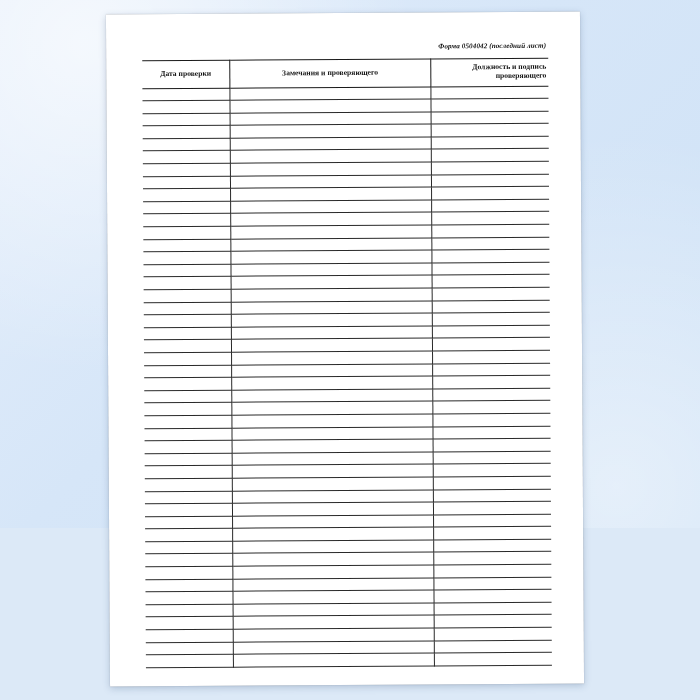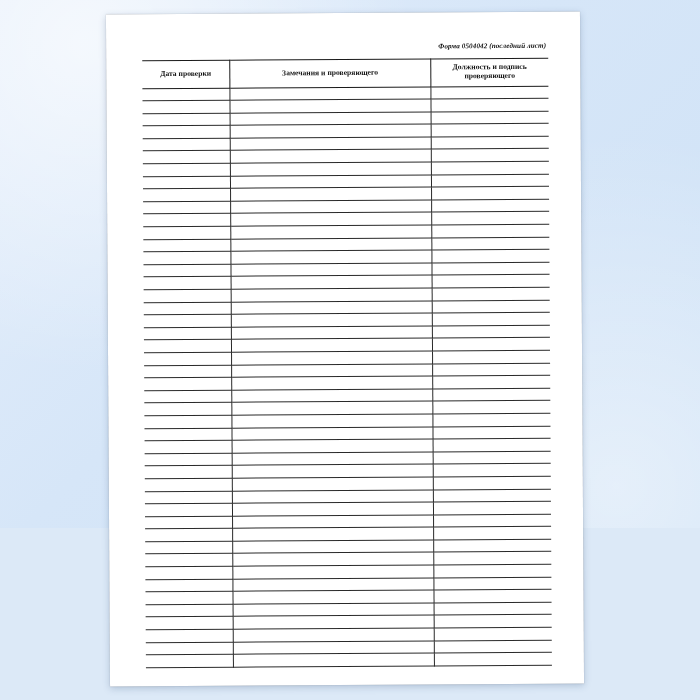--- a/index.html
+++ b/index.html
@@ -78,21 +78,21 @@
     vertical-align: middle;
     padding: 3px 2px 5px 2px;
     line-height: 1.22;
     border-top: 1.1px solid #1a1a1a;
     border-bottom: 1.1px solid #1a1a1a;
     border-left: 1.1px solid #1a1a1a;
     border-right: 1.1px solid #1a1a1a;
   }
   
   table.register th:first-child { border-left: none; }
-  table.register th:last-child { border-right: none; }
+  table.register th:last-child { border-right: none; text-align: right; }
 
   table.register td {
     height: 11.6px;
     border-bottom: 0.9px solid #2a2a2a;
     border-left: 0.9px solid #2a2a2a;
     border-right: 0.9px solid #2a2a2a;
     padding: 0;
     font-size: 7px;
   }
   table.register td:first-child { border-left: none; }

